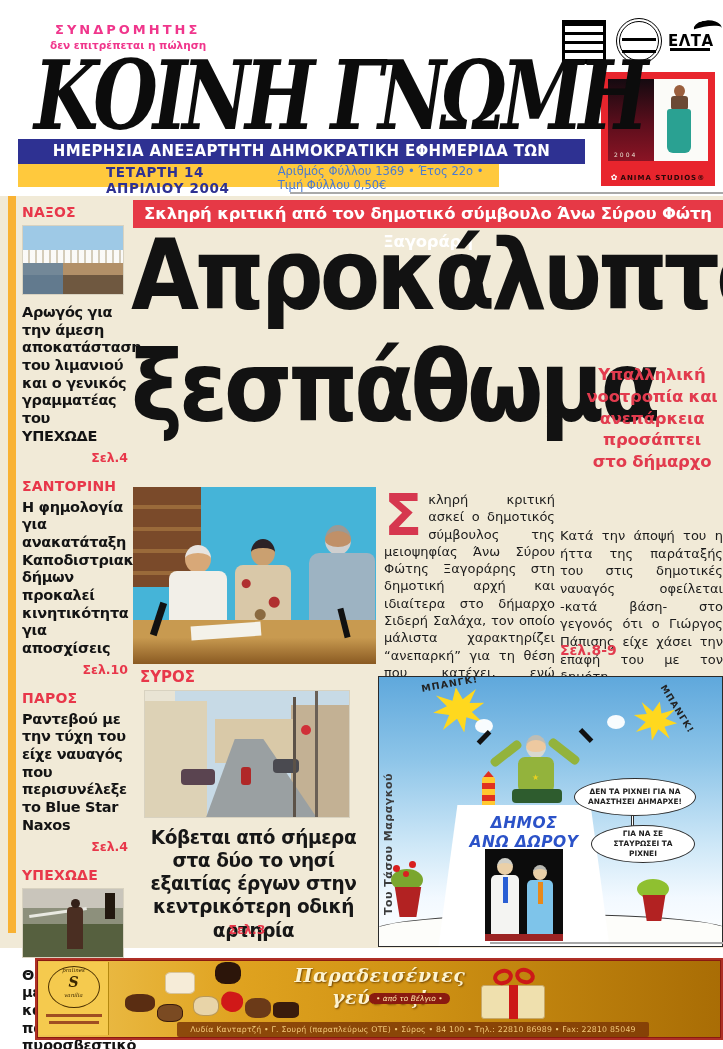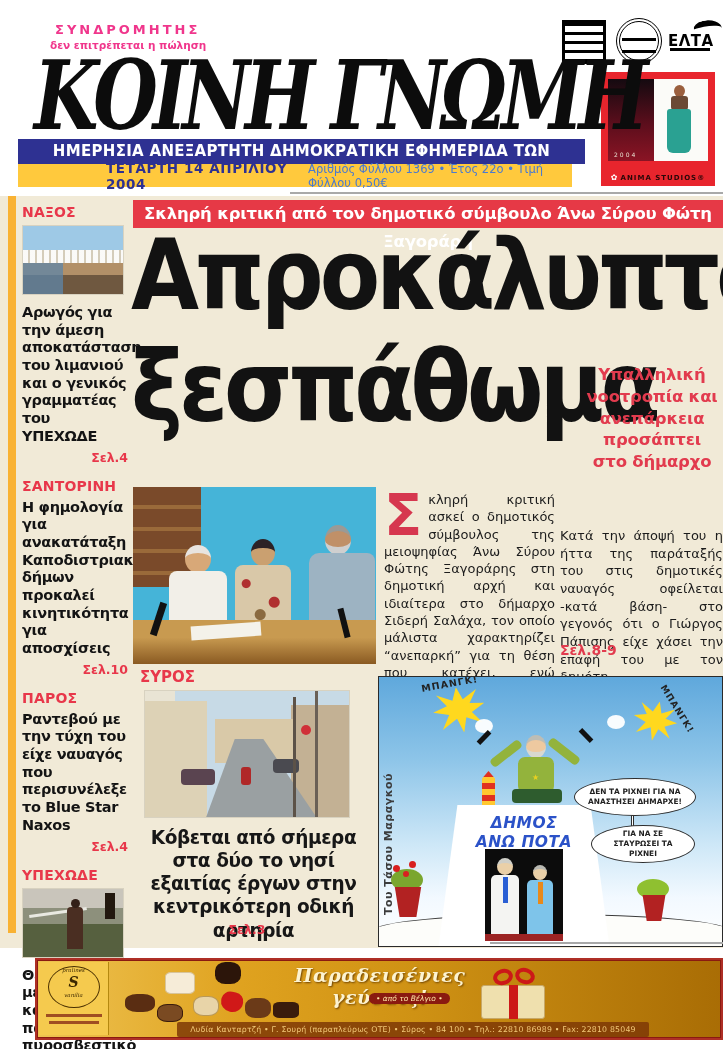--- a/index.html
+++ b/index.html
@@ -20,22 +20,22 @@
     left:34px; top:48px; width:560px; text-align:center; white-space:nowrap;
     font-family:"DejaVu Serif", serif; font-style:italic; font-weight:bold;
     font-size:72px; letter-spacing:-5px; color:#0c0c0c; line-height:1;
     transform:scale(1.03,1.32); transform-origin:left top; z-index:6;
   }
   .blue-bar {
     left:18px; top:139px; width:567px; height:25px; background:#2e3192; z-index:2;
     color:#ffffff; font-weight:bold; font-size:15px; text-align:center; line-height:25px; letter-spacing:0.3px;
   }
   .yellow-bar {
-    left:18px; top:164px; width:554px; height:23px; background:#ffc93d; z-index:2;
-    display:flex; align-items:center; padding-left:88px;
+    left:18px; top:164px; width:481px; height:23px; background:#ffc93d; z-index:2;
+    display:flex; padding-left:88px;
   }
   .date-text  { color:#2e3192; font-weight:bold; font-size:13.5px; letter-spacing:0.6px; }
   .issue-text { color:#4a7ad0; font-size:11.5px; margin-left:14px; }
   .header-rule { left:290px; top:192px; width:433px; height:2px; background:#a9a9a9; }
 
   
   .stamp-icon { left:562px; top:20px; width:44px; height:44px; border:3px solid #000;
     background:repeating-linear-gradient(180deg,#000 0 3px,#fff 3px 9px); }
   .emblem-icon { left:616px; top:18px; width:46px; height:46px; border:4px double #000; border-radius:50%; }
   .emblem-icon::after { content:""; position:absolute; left:2px; top:16px; width:34px; height:9px;
@@ -357,21 +357,21 @@
     <div class="cm-star">★</div>
     <div class="cm-legs"></div>
   </div>
   <div class="cart-rocket"></div>
 
   <div class="cart-ground"></div>
 
   <div class="cart-building">
     <div class="cart-sign">
       <div>ΔΗΜΟΣ</div>
-      <div>ΑΝΩ ΠΟΤΑ</div>
+      <div>ΑΝΩ ΔΩΡΟΥ</div>
     </div>
     <div class="cart-door">
       <div class="dm1-head"></div>
       <div class="dm1-body"></div>
       <div class="dm1-tie"></div>
       <div class="dm2-head"></div>
       <div class="dm2-body"></div>
       <div class="dm2-tie"></div>
       <div class="door-rail"></div>
     </div>

